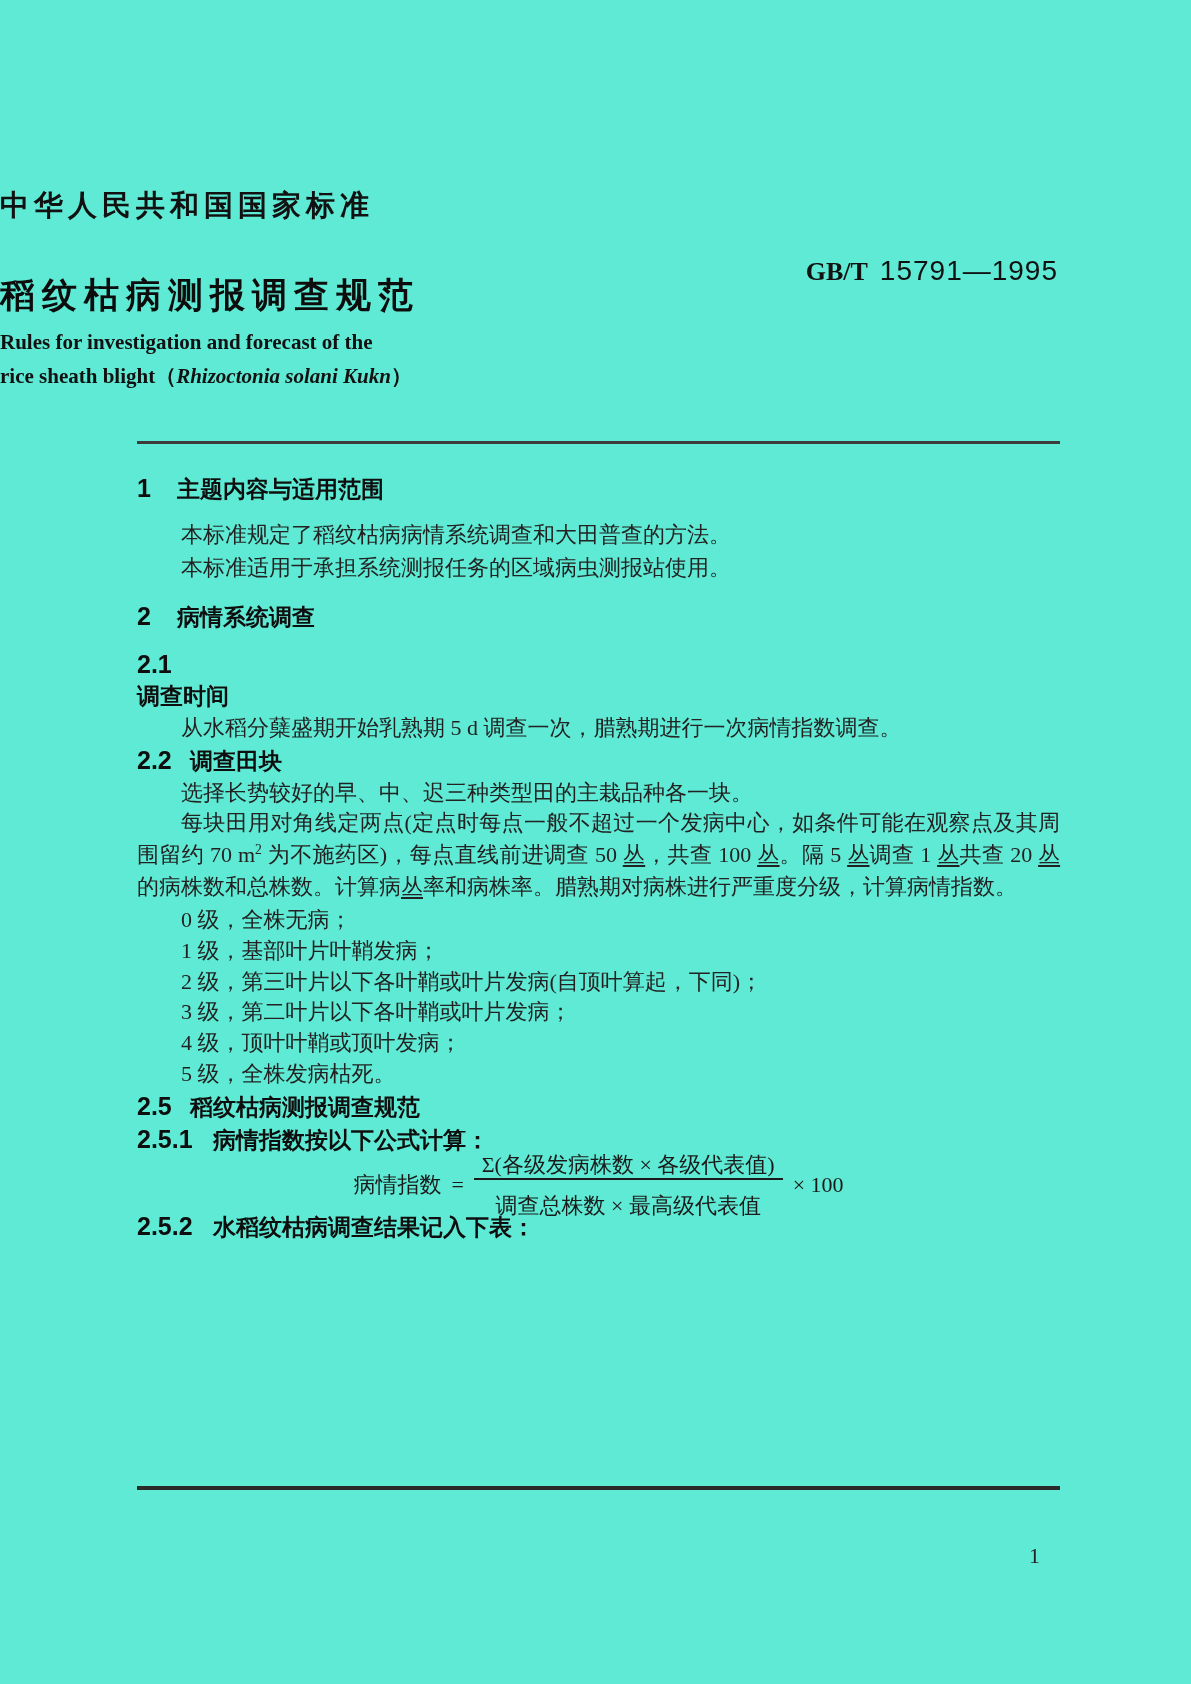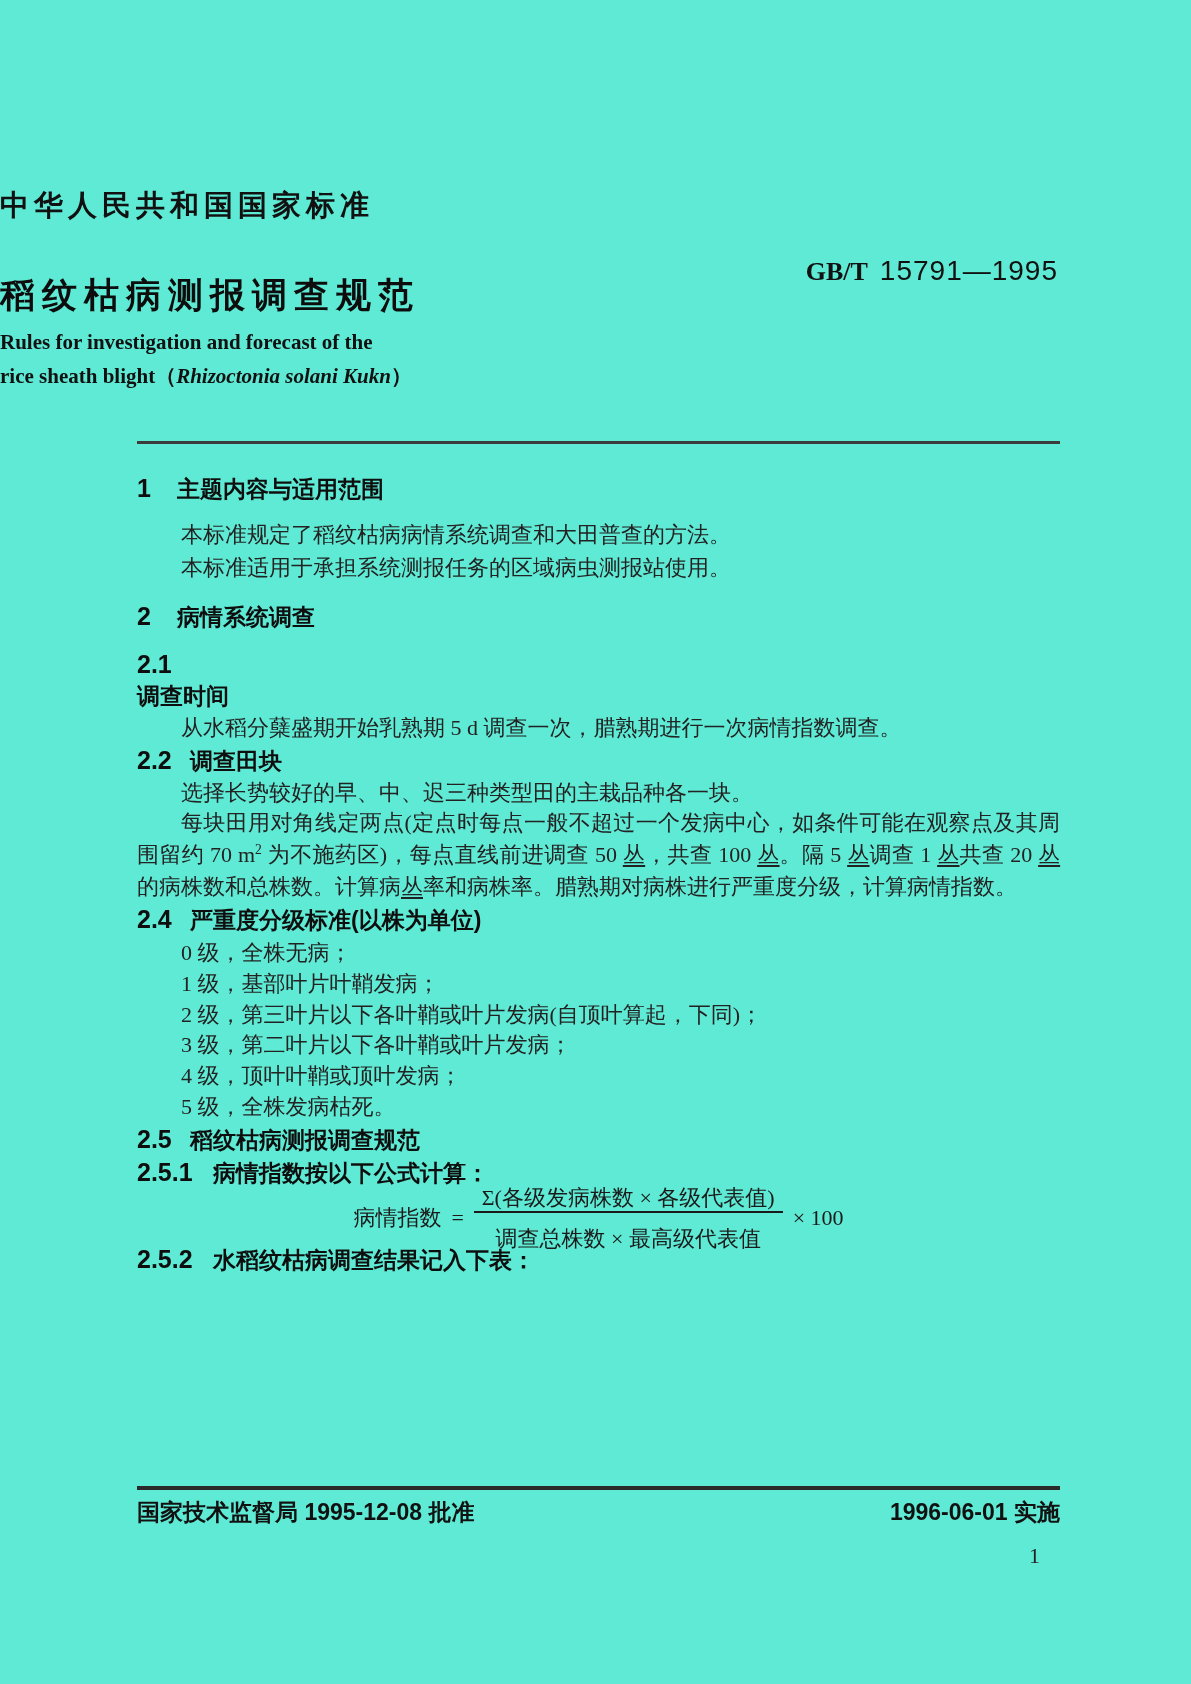--- a/index.html
+++ b/index.html
@@ -166,24 +166,20 @@
     <p class="para indent lh32">从水稻分蘖盛期开始乳熟期 5 d 调查一次，腊熟期进行一次病情指数调查。</p>
 
     <div class="h2">
       <span class="sec-num">2.2</span>
       <span>调查田块</span>
     </div>
     <p class="para indent lh32">选择长势较好的早、中、迟三种类型田的主栽品种各一块。</p>
 
     <p class="para indent para-23"><span>每块田用对角线定两点(定点时每点一般不超过一个发病中心，如条件可能在观察点及其周围留约 70 m</span><sup>2</sup><span> 为不施药区)，每点直线前进调查 50 </span><span class="rich-u">丛</span><span>，共查 100 </span><span class="rich-u">丛</span><span>。隔 5 </span><span class="rich-u">丛</span><span>调查 1 </span><span class="rich-u">丛</span><span>共查 20 </span><span class="rich-u">丛</span><span>的病株数和总株数。计算病</span><span class="rich-u">丛</span><span>率和病株率。腊熟期对病株进行严重度分级，计算病情指数。</span></p>
 
-    <div class="h2">
-      <span class="sec-num">2.4</span>
-      <span>严重度分级标准(以株为单位)</span>
-    </div>
     <div class="level-list">
       <div class="level-item">0 级，全株无病；</div>
       <div class="level-item">1 级，基部叶片叶鞘发病；</div>
       <div class="level-item">2 级，第三叶片以下各叶鞘或叶片发病(自顶叶算起，下同)；</div>
       <div class="level-item">3 级，第二叶片以下各叶鞘或叶片发病；</div>
       <div class="level-item">4 级，顶叶叶鞘或顶叶发病；</div>
       <div class="level-item">5 级，全株发病枯死。</div>
     </div>
 
     <div class="h2">
@@ -207,19 +203,15 @@
     </div>
 
     <div class="h3 h3-252">
       <span class="sec-num">2.5.2</span>
       <span>水稻纹枯病调查结果记入下表：</span>
     </div>
 
   </div>
 
   <div class="rule-bottom"></div>
-  <div class="footer-line">
-    <span>国家技术监督局 1995-12-08 批准</span>
-    <span>1996-06-01 实施</span>
-  </div>
   <div class="page-num">1</div>
 
 </div>
 
 </body></html>

